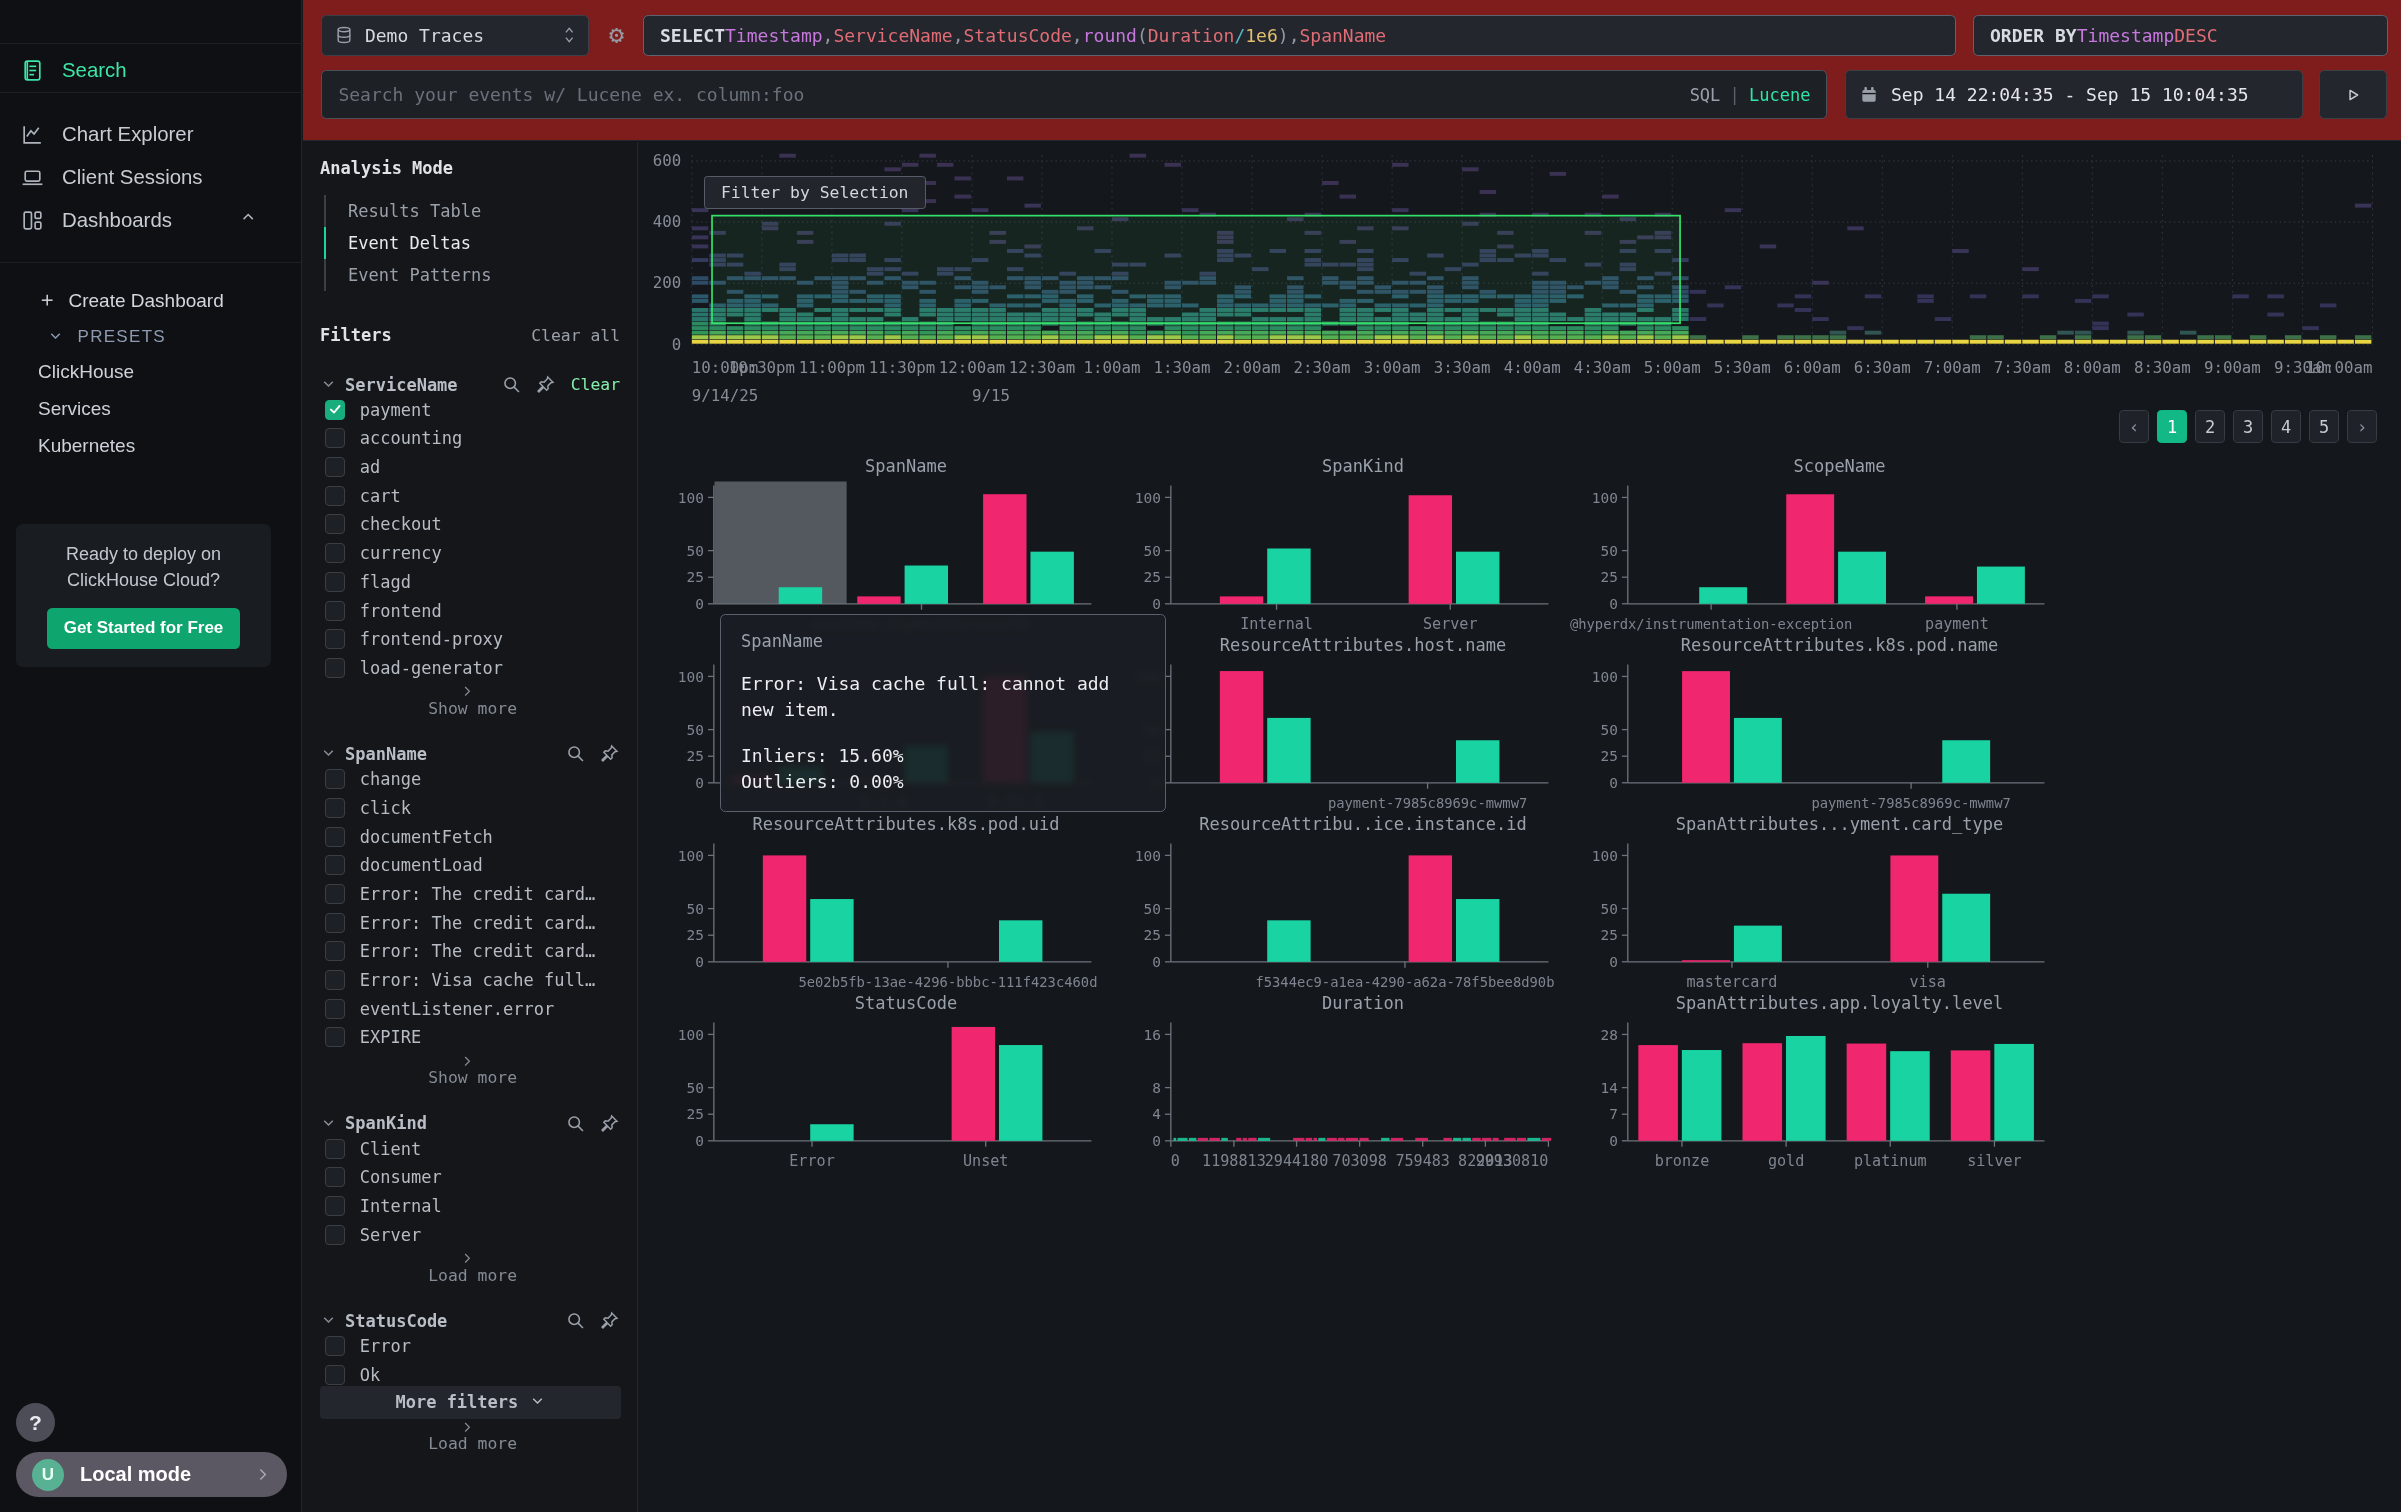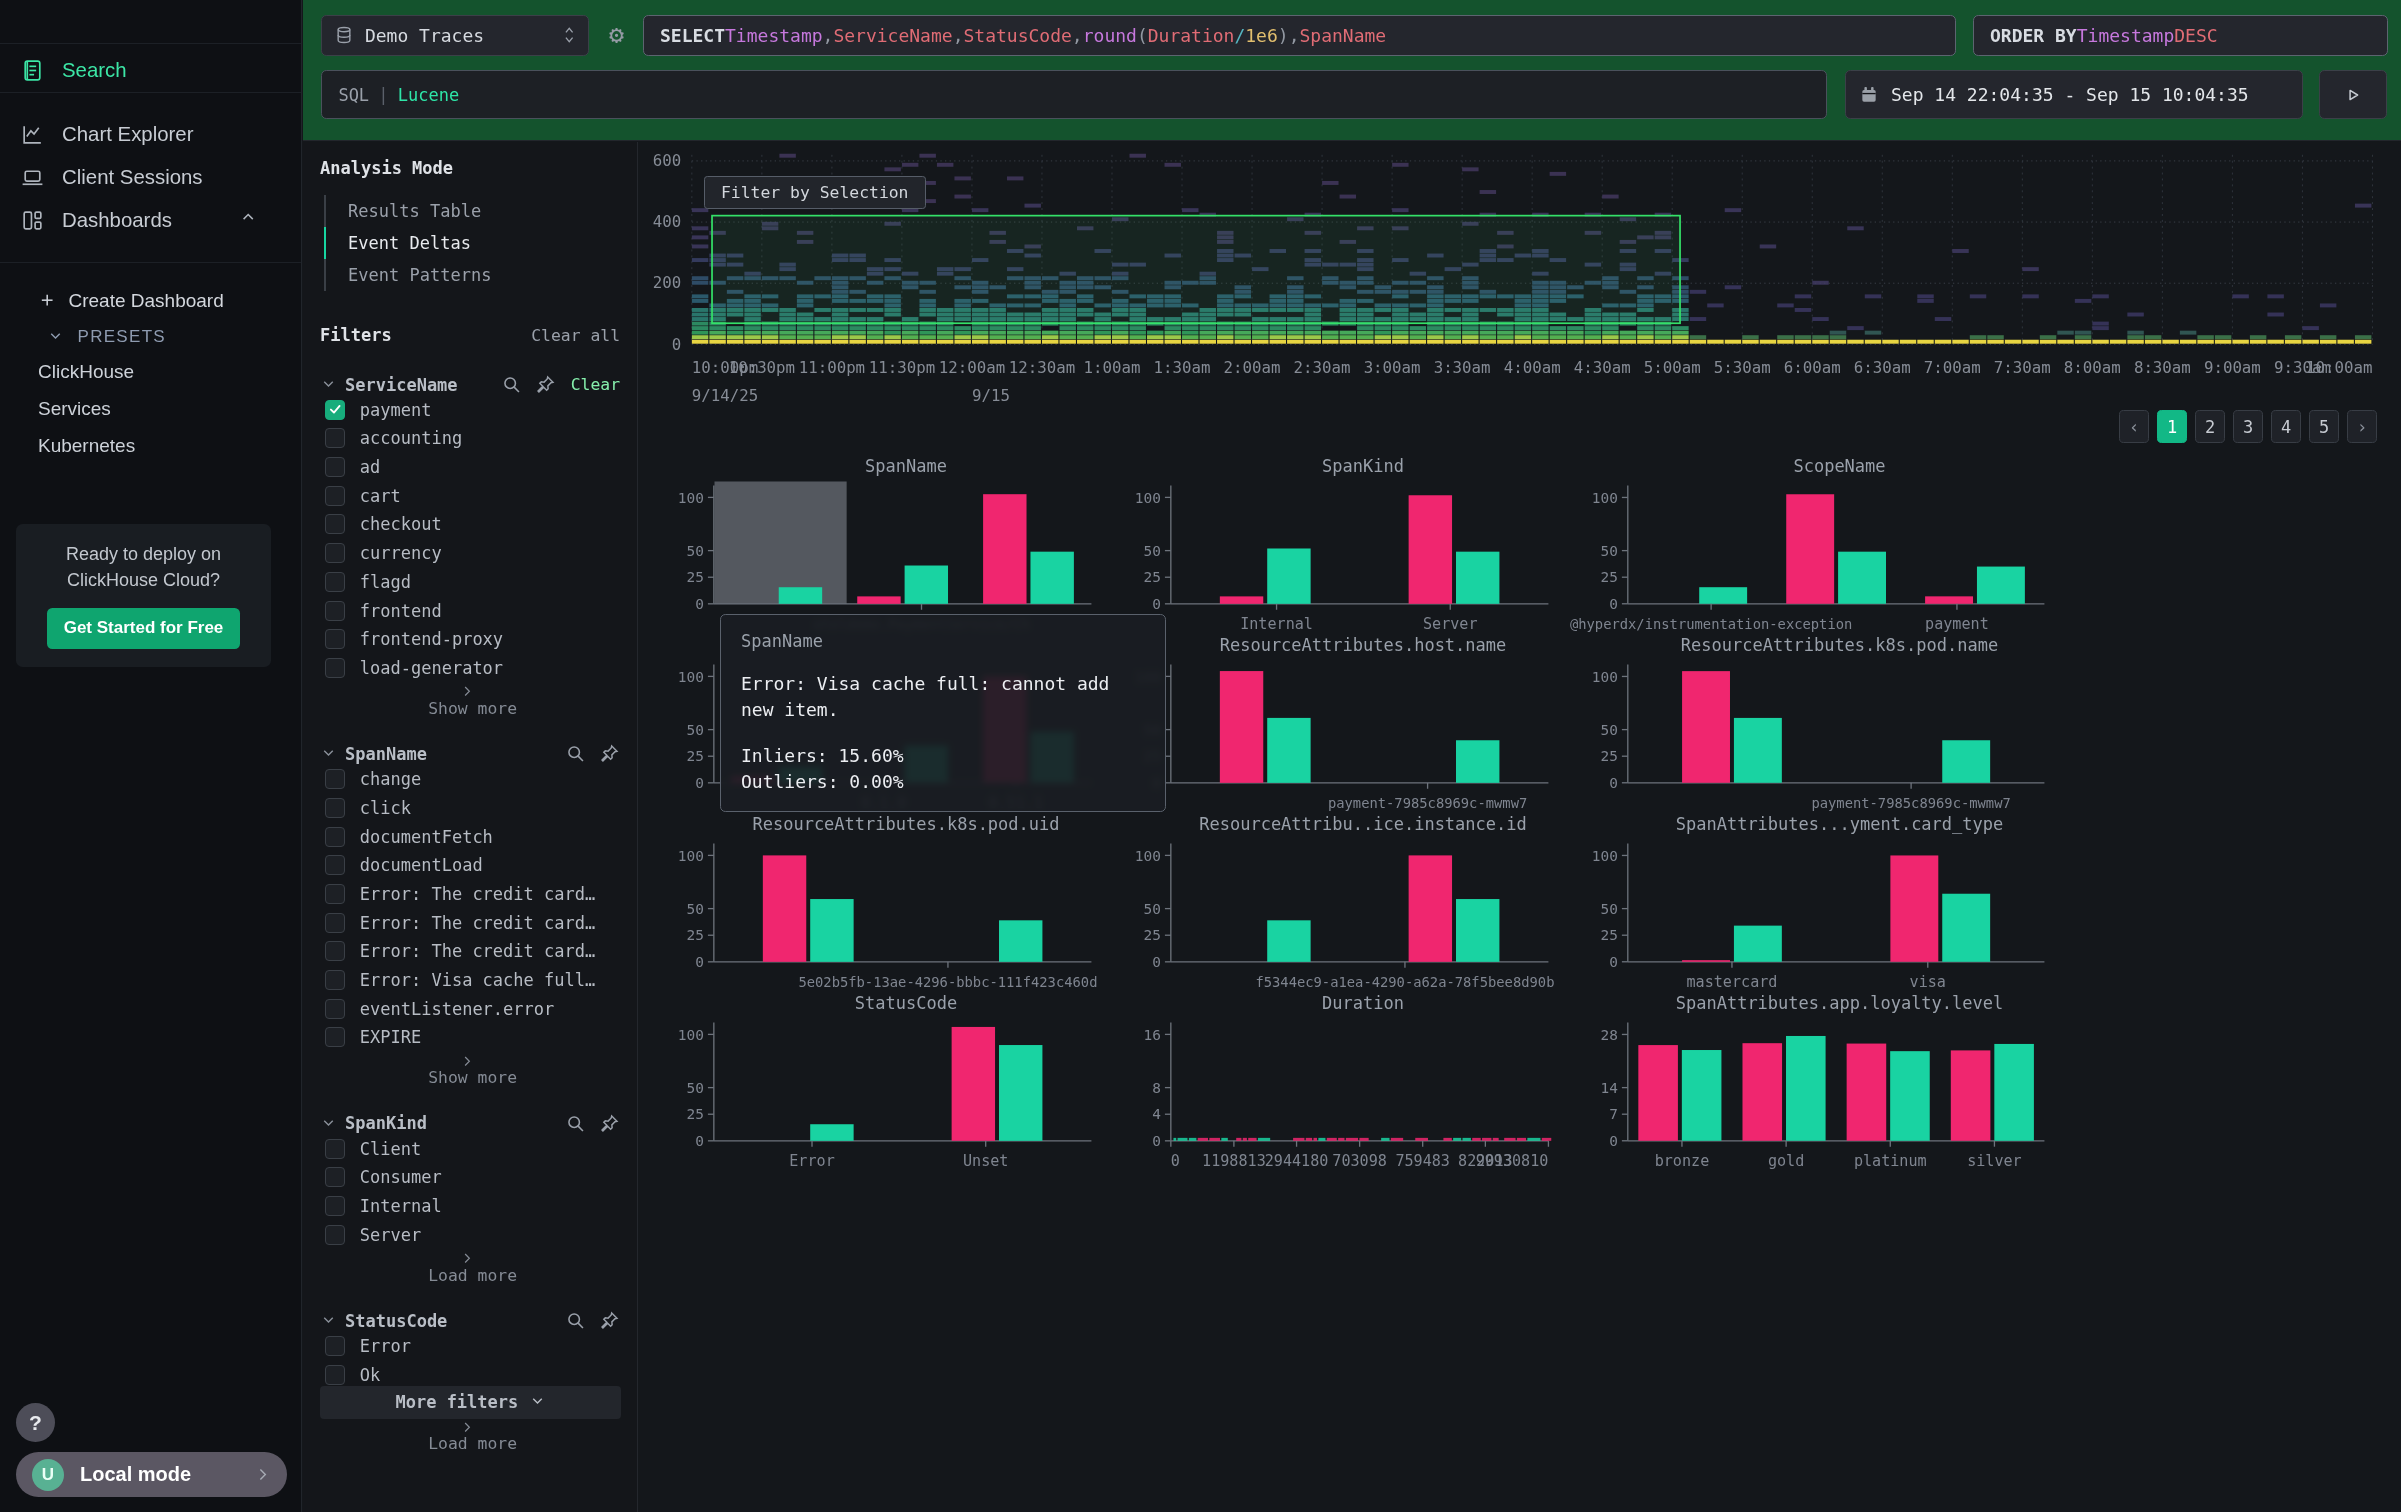--- a/index.html
+++ b/index.html
@@ -38,21 +38,21 @@
   .help-btn { position:absolute; left:16px; top:1403px; width:39px; height:39px; border-radius:50%;
     background:#4d4d58; color:#e8eaee; font-size:21px; font-weight:bold; display:flex;
     align-items:center; justify-content:center; cursor:pointer; }
   .local-pill { position:absolute; left:16px; top:1452px; width:271px; height:45px;
     background:#5b5763; border-radius:22.4px; display:flex; align-items:center; padding:0 16px; cursor:pointer;}
   .avatar { width:32px; height:32px; border-radius:50%; background:#58b193; color:#eafff6;
     display:flex; align-items:center; justify-content:center; font-size:17px; font-weight:bold;}
   .local-label { color:#ffffff; font-weight:bold; font-size:20px; margin-left:16px; flex:1;}
 
   
-  #topbar { position:absolute; left:303px; top:0; width:2098px; height:141px; background:#14532d;
+  #topbar { position:absolute; left:303px; top:0; width:2098px; height:141px; background:#7f1d1d;
     border-bottom:0.7px solid #23262c;padding-left:24px; }
   .box { position:absolute; background:#24262d; border:1.3px solid #3b4048; border-radius:5.3px;
     display:flex; align-items:center; color:#d6dae0; }
   .q-box { border-color:#5d6470; }
   .mono26 { font-size:18px; }
   #src-select { left:18.4px; top:14.5px; width:268px; height:41px; padding:0 12px; cursor:pointer;}
   #src-select .lbl { flex:1; margin-left:10.5px; font-size:18px; }
   #gear { position:absolute; left:299px; top:20px; width:29px; height:29px; color:#959ba5;
     font-size:25px; display:flex; align-items:center; justify-content:center; cursor:pointer;}
   #select-box { left:340px; top:14.5px; width:1313px; height:41px; padding:0 16px; }
@@ -255,20 +255,21 @@
         <span class="tok-p">)</span>
         <span class="tok-p">, </span>
         <span class="tok-field">SpanName</span>
       </div>
     <div class="box q-box mono26" id="orderby-box">
         <span class="tok-kw">ORDER BY </span>
         <span class="tok-col">Timestamp </span>
         <span class="tok-field">DESC</span>
       </div>
     <div class="box" id="search-box">
+      <input id="search-input" placeholder="Search your events w/ Lucene ex. column:foo" style="">
       <span class="lang-toggle">
         <span class="lang-sql">SQL</span>
         <span class="lang-sep">|</span>
         <span class="lang-lucene">Lucene</span>
       </span>
     </div>
     <div class="box" id="date-box">
       <svg width="20" height="20" viewBox="0 0 24 24">
         <rect x="4" y="6" width="16" height="14" rx="2" fill="#9aa0a8"></rect>
         <rect x="6.5" y="2.5" width="3" height="5" rx="1" fill="#9aa0a8"></rect>

